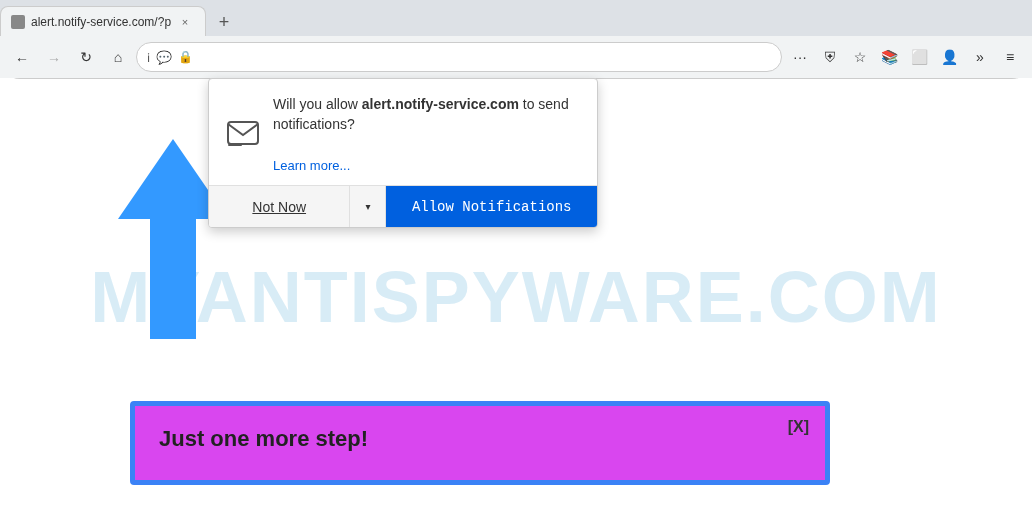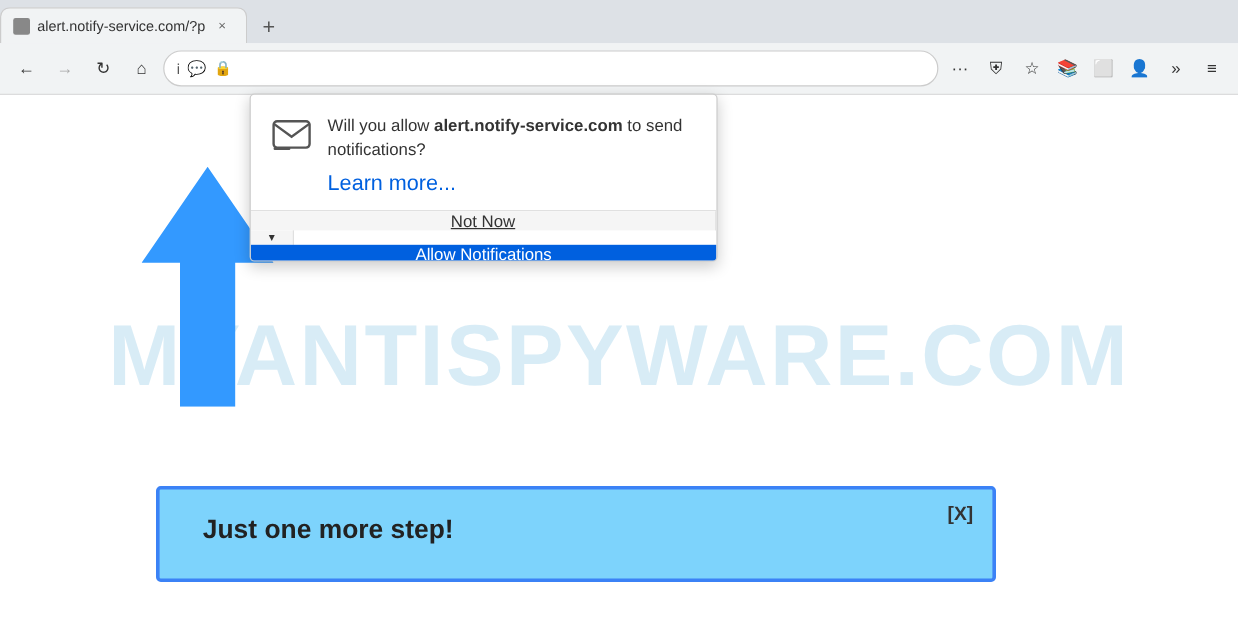--- a/index.html
+++ b/index.html
@@ -9,20 +9,21 @@
       font-family: Arial, sans-serif;
       background: #fff;
       overflow: hidden;
       position: relative;
     }
 
     
     .browser-chrome {
       background: #f1f3f4;
       border-bottom: 1px solid #ccc;
+      border-radius: 20px;
     }
 
     
     .tab-bar {
       display: flex;
       align-items: flex-end;
       padding: 6px 0 0 0;
       background: #dde1e6;
       height: 36px;
     }
@@ -143,52 +144,51 @@
       border: 1px solid #ccc;
       border-radius: 4px;
       box-shadow: 0 4px 12px rgba(0,0,0,0.2);
       z-index: 100;
       overflow: hidden;
     }
     .notif-popup-body {
       padding: 16px 16px 12px 16px;
       display: flex;
       gap: 12px;
-      align-items: flex-start;
+      align-items: center;
     }
     .notif-icon {
       width: 36px;
       height: 36px;
       flex-shrink: 0;
       color: #555;
     }
     .notif-text-area {
       flex: 1;
     }
     .notif-message {
       font-size: 14px;
       color: #333;
       line-height: 1.4;
     }
     .notif-message .bold {
       font-weight: bold;
     }
     .notif-learn-more {
       display: block;
-      margin-top: 8px;
+      margin-top: 24px;
       color: #0060df;
-      font-size: 18px;
+      font-size: 13px;
       text-decoration: none;
       cursor: pointer;
     }
     .notif-popup-actions {
       display: flex;
       border-top: 1px solid #e0e0e0;
       height: 42px;
-      flex-direction: column;
     }
     .notif-not-now {
       flex: 1;
       background: #f5f5f5;
       border: none;
       border-right: 1px solid #e0e0e0;
       font-size: 14px;
       color: #333;
       cursor: pointer;
       display: flex;
@@ -213,20 +213,21 @@
     .notif-allow {
       flex: 1.5;
       background: #0060df;
       border: none;
       color: #fff;
       font-size: 14px;
       cursor: pointer;
       display: flex;
       align-items: center;
       justify-content: center;
+      font-family: Liberation Mono, monospace;
     }
 
     
     .page-content {
       position: relative;
       width: 100%;
       height: calc(514px - 78px);
       background: #fff;
       overflow: hidden;
     }
@@ -245,24 +246,24 @@
       user-select: none;
       letter-spacing: 2px;
     }
 
     
     .content-box {
       position: absolute;
       bottom: 30px;
       left: 130px;
       width: 700px;
-      border: 3px solid #3b82f6;
+      border: 5px solid #3b82f6;
       border-radius: 4px;
-      background: #7dd3fc;
-      padding: 20px 36px;
+      background: #d946ef;
+      padding: 20px 24px;
     }
     .content-box-title {
       font-size: 22px;
       font-weight: bold;
       color: #222;
       margin-bottom: 8px;
     }
     .content-box-subtitle {
       font-size: 16px;
       color: #333;

